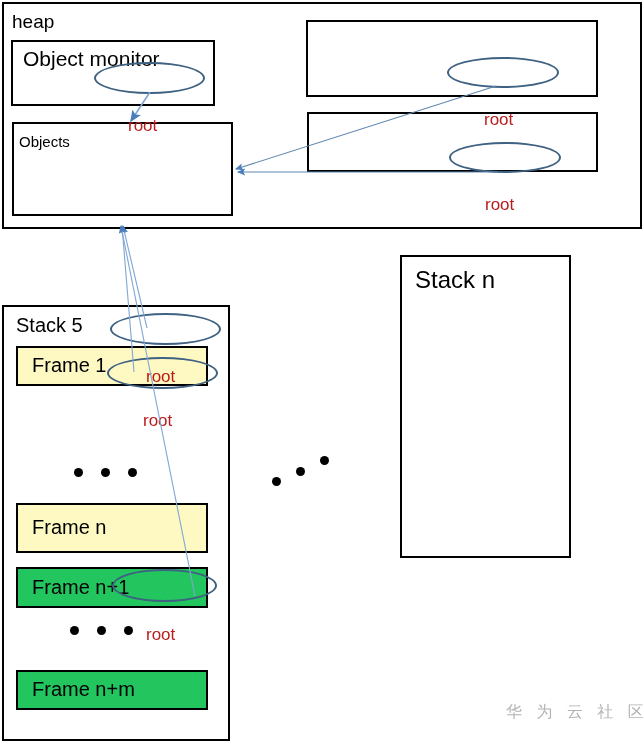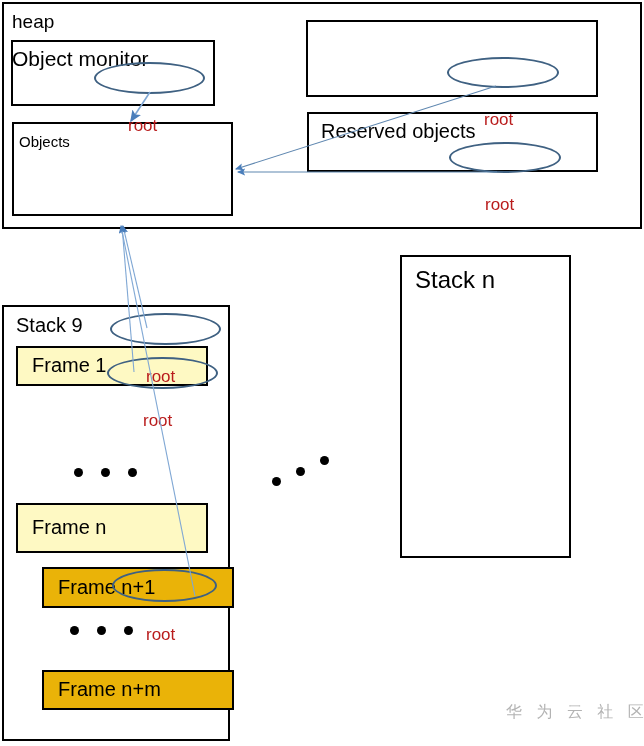--- a/index.html
+++ b/index.html
@@ -27,21 +27,21 @@
     position: absolute;
     color: #000000;
     white-space: pre;
     line-height: 1.22;
   }
   
   #heap-box { left: 2px; top: 2px; width: 640px; height: 227px; border-width: 2px; }
   #heap-label { left: 12px; top: 10px; font-size: 19px; }
 
   #object-monitor-box { left: 11px; top: 40px; width: 204px; height: 66px; }
-  #object-monitor-label { left: 12px; top: 46px; font-size: 21px; }
+  #object-monitor-label { left: 23px; top: 46px; font-size: 21px; }
 
   #objects-box { left: 12px; top: 122px; width: 221px; height: 94px; }
   #objects-label { left: 19px; top: 133px; font-size: 15px; }
 
   #system-class-box { left: 306px; top: 20px; width: 292px; height: 77px; }
   #system-class-label { left: 319px; top: 29px; font-size: 20px; }
 
   #reserved-box { left: 307px; top: 112px; width: 291px; height: 60px; }
   #reserved-label { left: 321px; top: 119px; font-size: 20px; }
 
@@ -53,21 +53,21 @@
   #stackn-label { left: 415px; top: 265px; font-size: 24px; }
 
   .frame {
     position: absolute;
     box-sizing: border-box;
     border: 2px solid #000000;
     left: 16px;
     width: 192px;
     background: #fef9c3;
   }
-  .frame.shaded { background: #eab308; margin-left: 26px; }
+  .frame.shaded { background: #22c55e; }
   .frame-label {
     position: absolute;
     left: 14px;
     top: 50%;
     transform: translateY(-52%);
     font-size: 20px;
     color: #000;
     white-space: pre;
   }
 
@@ -158,27 +158,26 @@
 
   <div class="box" id="object-monitor-box"></div>
   <div class="lbl" id="object-monitor-label">Object monitor</div>
 
   <div class="box" id="objects-box"></div>
   <div class="lbl" id="objects-label">Objects</div>
 
   <div class="box" id="system-class-box"></div>
 
   <div class="box" id="reserved-box"></div>
-  <div class="lbl" id="reserved-label">Reserved objects</div>
 
   <div class="box" id="stackn-box"></div>
   <div class="lbl" id="stackn-label">Stack n</div>
 
   <div class="box" id="stack1-box"></div>
-  <div class="lbl" id="stack1-label">Stack 9</div>
+  <div class="lbl" id="stack1-label">Stack 5</div>
 
   <div class="frame" id="frame-1">
     <span class="frame-label">Frame 1</span>
   </div>
   <div class="dots" id="dots-stack-mid">
     <span class="dot"></span>
     <span class="dot"></span>
     <span class="dot"></span>
   </div>
   <div class="frame" id="frame-n">

